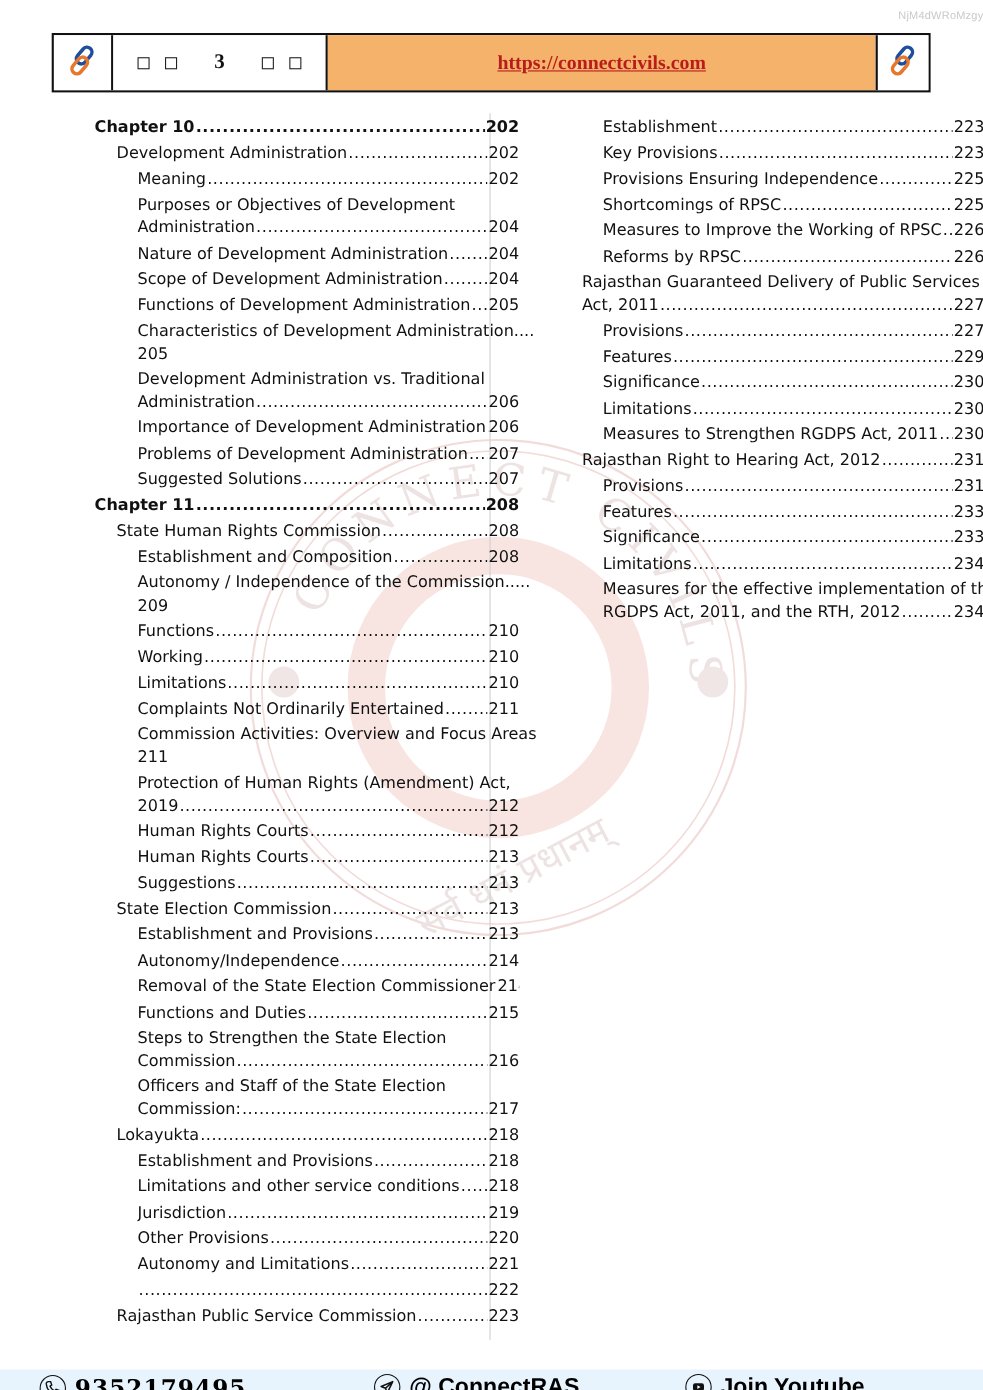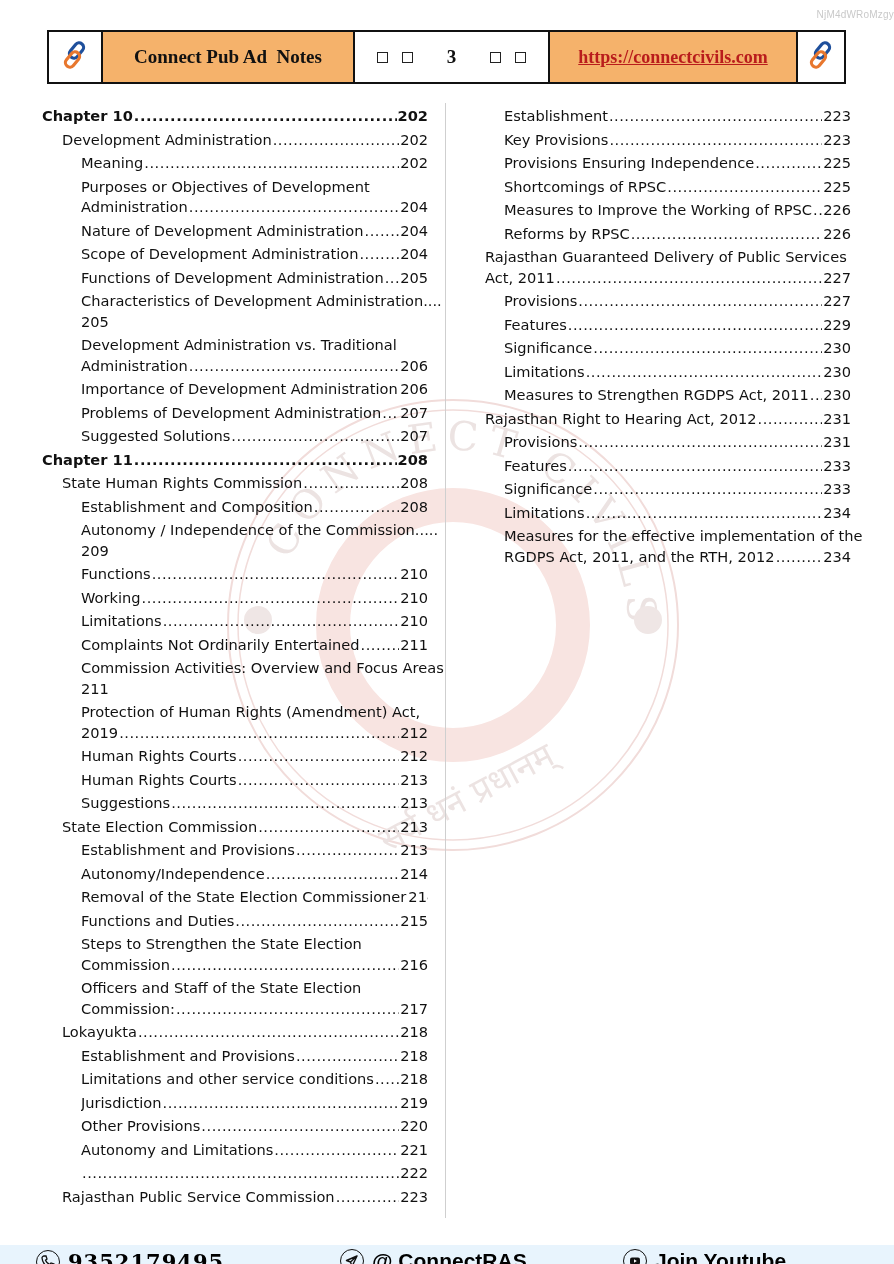--- a/index.html
+++ b/index.html
@@ -29,21 +29,21 @@
   .sq { display: inline-block; width: 9px; height: 9px; border: 1.5px solid #222; }
   .h-page .pnum { margin: 0 20px 0 20px; }
   .h-url {
     flex: 1; background: #f5b26b;
     font-family: "Liberation Serif", serif; font-weight: bold; font-size: 18px; color: #b91c1c;
     text-decoration: underline;
   }
 
   .watermark { position: absolute; left: 218px; top: 395px; width: 470px; height: 460px; pointer-events: none; }
 
-  .col { position: absolute; top: 106px; }
+  .col { position: absolute; top: 106px; margin-left: 44px; }
   .col.left { left: 42px; width: 386px; }
   .col.right { left: 485px; width: 366px; }
   .divider { position: absolute; left: 445px; top: 103px; width: 1px; height: 1115px; background: #cfcfcf; }
 
   .entry { position: relative; font-size: 14.6px; line-height: 20.5px; margin-bottom: 3px; }
   .entry.lvl0 { font-weight: bold; padding-left: 0; }
   .entry.lvl1 { padding-left: 20px; }
   .entry.lvl2 { padding-left: 39px; }
   .row { display: flex; align-items: baseline; white-space: nowrap; overflow: hidden; }
   .row .t { flex: 0 0 auto; }
@@ -76,21 +76,20 @@
 
 <div class="header">
   <div class="h-icon">
     <span>
       <svg width="32" height="32" viewBox="0 0 32 32">
         <rect x="13" y="3" width="9" height="17" rx="4.5" transform="rotate(40 17.5 11.5)" fill="none" stroke="#1e4f9c" stroke-width="3.2"></rect>
         <rect x="9" y="12" width="9" height="17" rx="4.5" transform="rotate(40 13.5 20.5)" fill="none" stroke="#e8772e" stroke-width="3.2"></rect>
       </svg>
     </span>
   </div>
-  <div class="h-title" style="white-space:pre">Connect Pub Ad  Notes</div>
   <div class="h-page">
     <span class="sq"></span>
     <span class="sq"></span>
     <span class="pnum">3</span>
     <span class="sq"></span>
     <span class="sq"></span>
   </div>
   <div class="h-url">https://connectcivils.com</div>
   <div class="h-icon right">
     <span>

